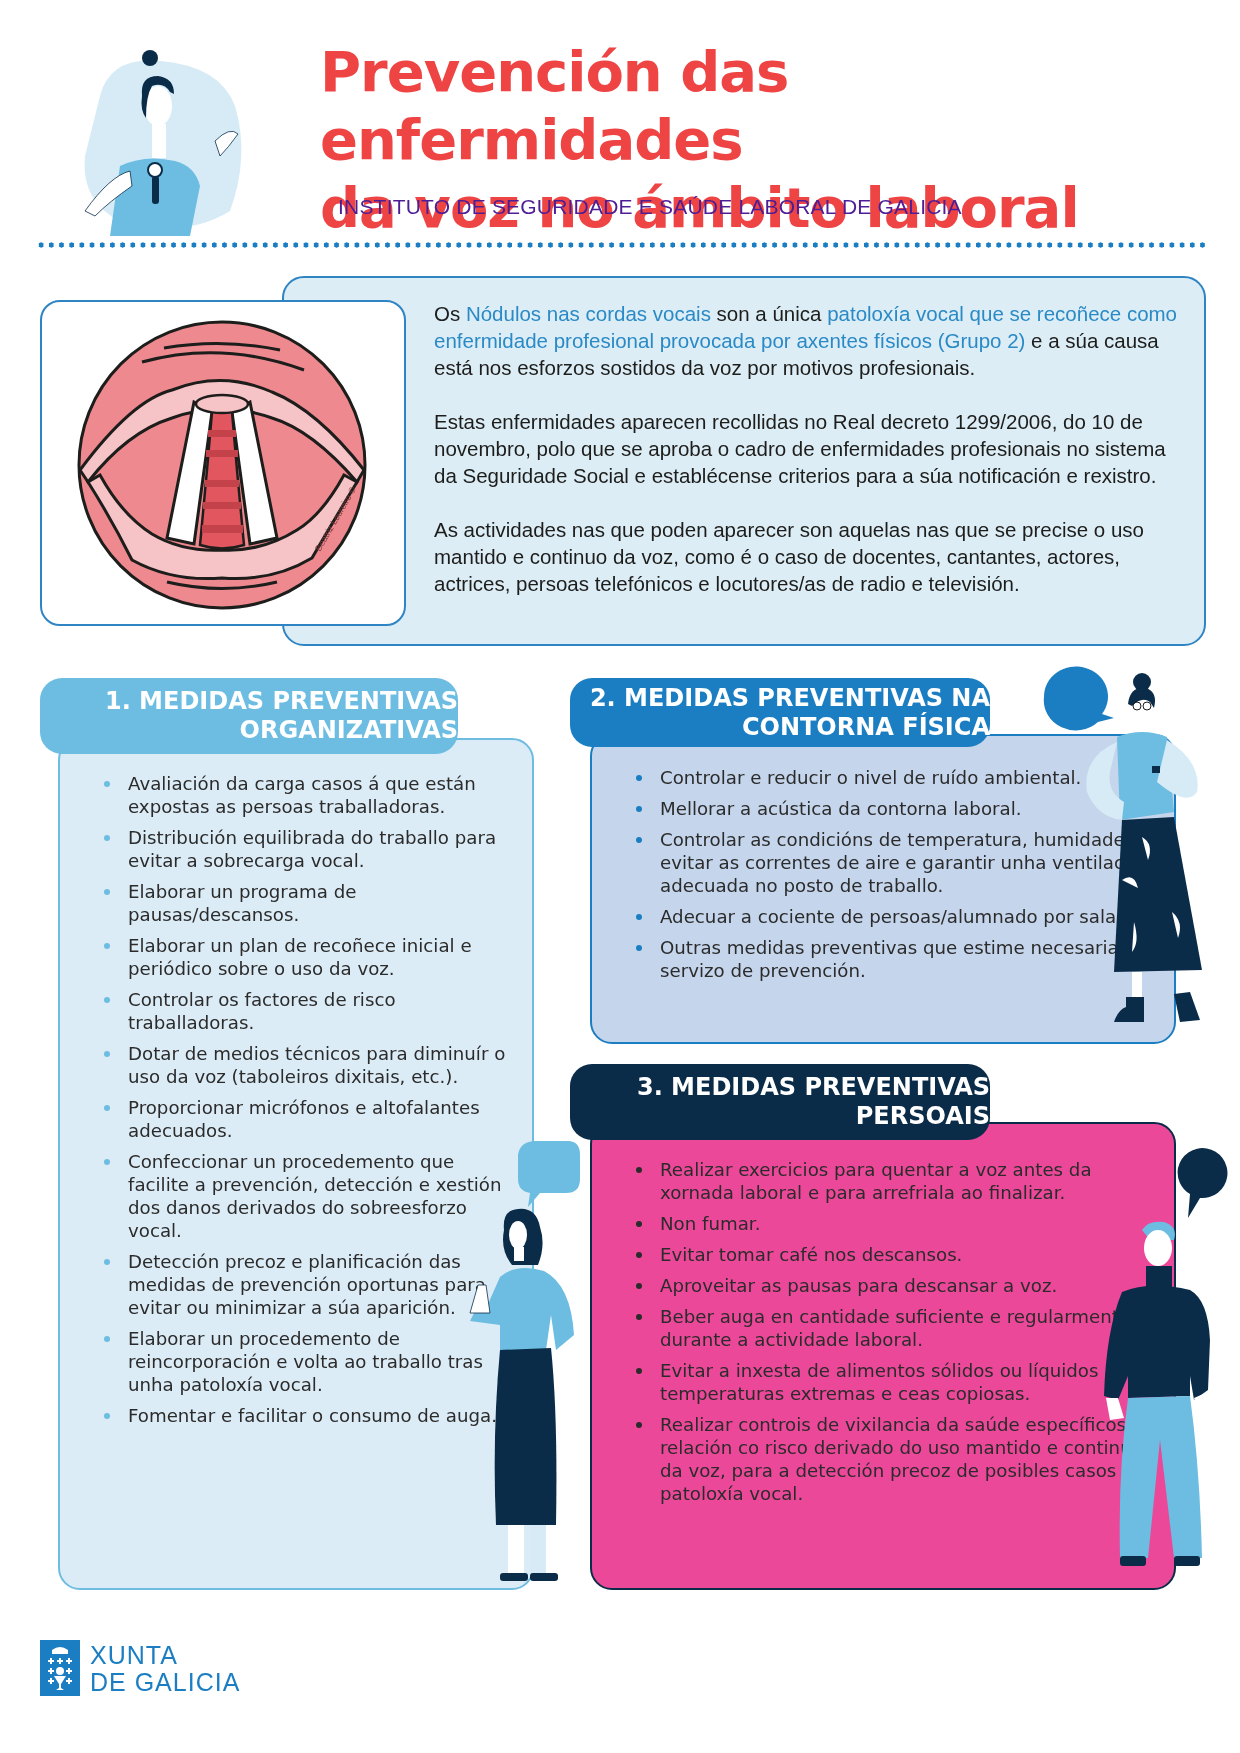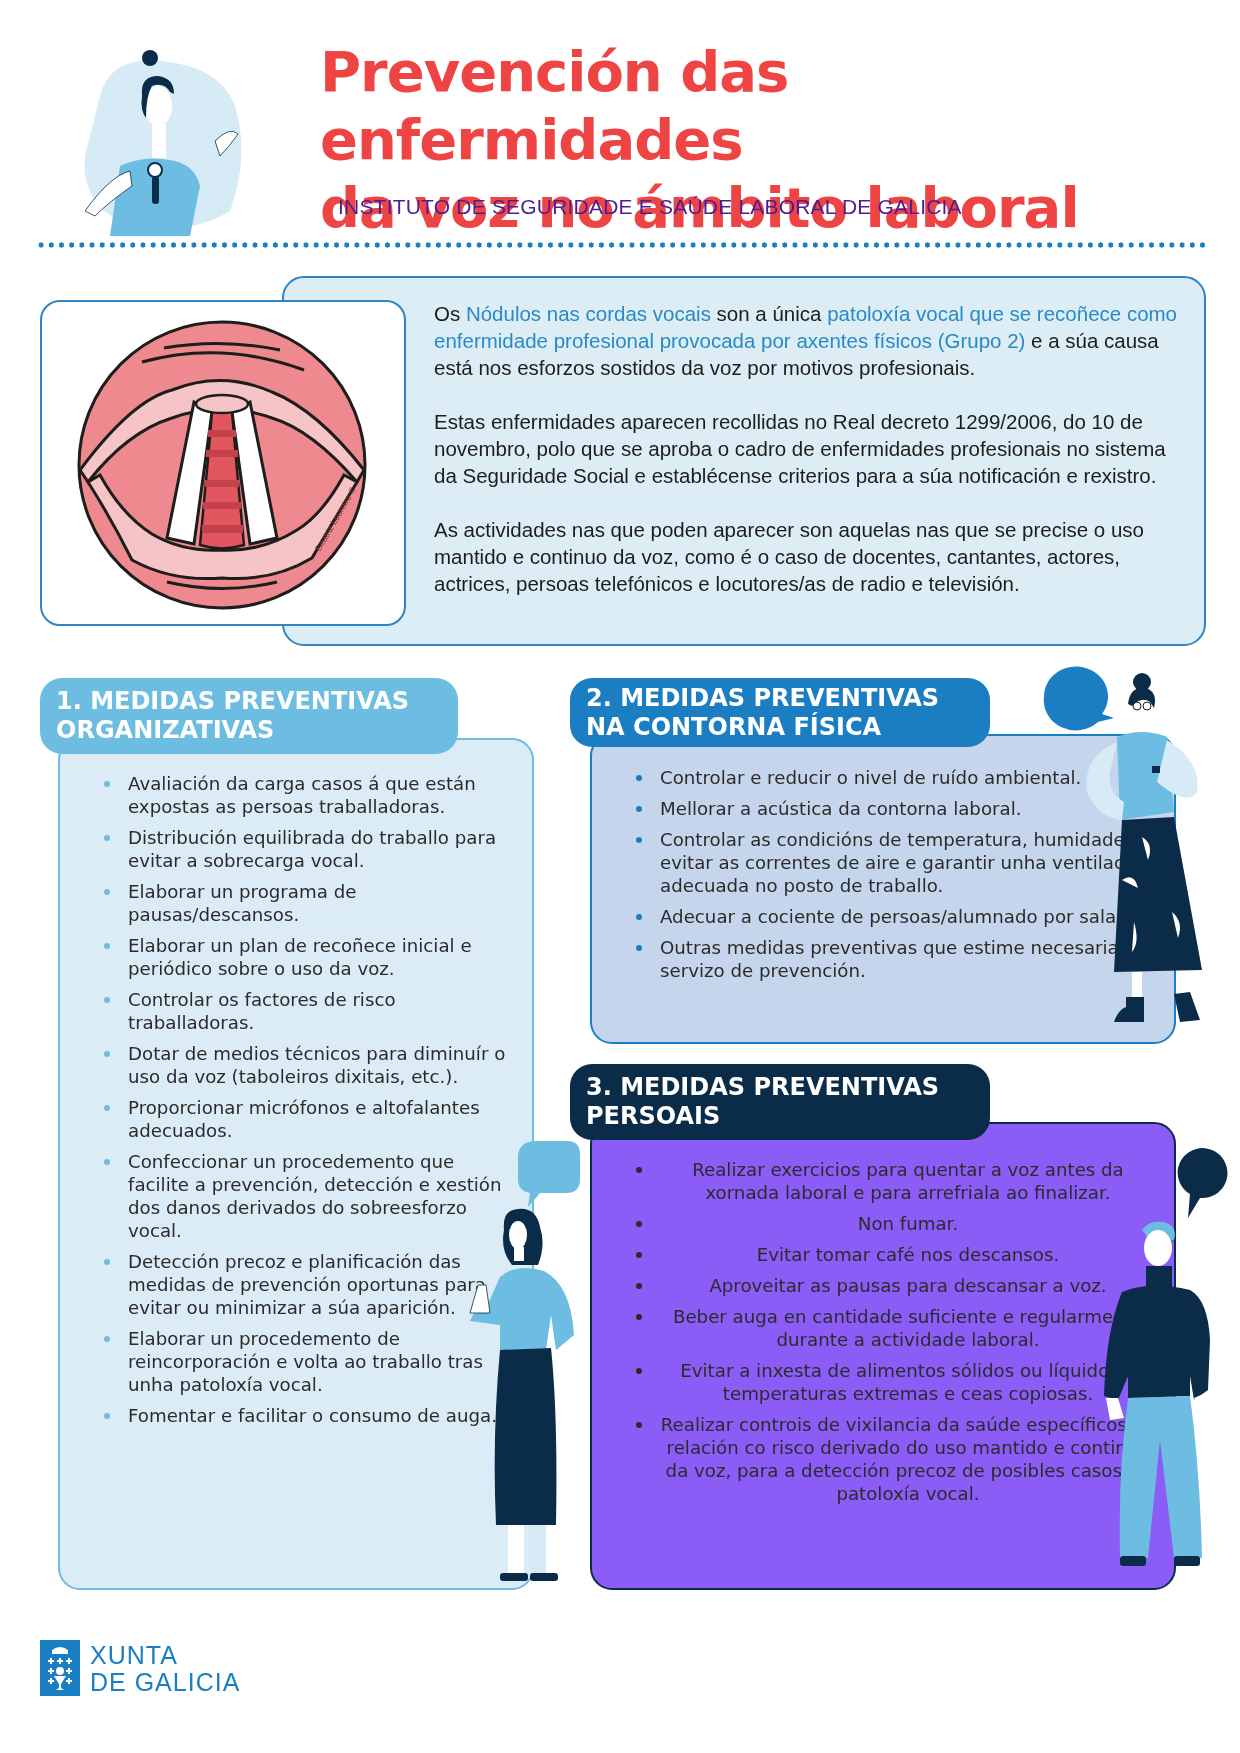--- a/index.html
+++ b/index.html
@@ -25,41 +25,41 @@
     .intro-imgbox svg { position: absolute; left: 30px; top: 18px; }
     .intro-text { position: absolute; left: 434px; top: 300px; width: 756px;
       font-family: "Liberation Sans", sans-serif; font-size: 20.5px; line-height: 27px; color: #1d1d1b; }
     .intro-text p { margin-bottom: 27px; }
     .hl { color: #2a8ac6; }
 
     
     .card { position: absolute; border-radius: 22px; }
     .card-head { position: absolute; border-radius: 22px; color: #ffffff; font-weight: bold;
       font-family: "DejaVu Sans", sans-serif; font-size: 24px; line-height: 29px;
-      text-align: left; display: flex; align-items: center; justify-content: center; padding: 0 16px; }
+      text-align: right; display: flex; align-items: center; justify-content: center; padding: 0 0; }
     .card ul { list-style: none; }
     .card li { position: relative; font-family: "DejaVu Sans", sans-serif; font-size: 18.2px;
       line-height: 23px; padding-left: 44px; margin-bottom: 8px; color: #2b2b2b; }
     .card li::before { content: ""; position: absolute; left: 20px; top: 9px; width: 6px; height: 6px;
       border-radius: 50%; }
 
     #card1 { left: 58px; top: 738px; width: 476px; height: 852px; background: #dcecf6;
       border: 2px solid #6dbde0; }
     #head1 { left: 40px; top: 678px; width: 418px; height: 76px; background: #6cbde1; }
     #card1 ul { position: absolute; left: 24px; top: 32px; width: 430px; }
     #card1 li::before { background: #6cbde1; }
 
     #card2 { left: 590px; top: 734px; width: 586px; height: 310px; background: #c5d5ec;
       border: 2px solid #1b7ec2; }
     #head2 { left: 570px; top: 678px; width: 420px; height: 69px; background: #1b7ec2; }
     #card2 ul { position: absolute; left: 24px; top: 30px; width: 540px; }
     #card2 li::before { background: #1b7ec2; }
 
-    #card3 { left: 590px; top: 1122px; width: 586px; height: 468px; background: #8b5cf6;
-      border: 2px solid #0b2c48; text-align: center; }
+    #card3 { left: 590px; top: 1122px; width: 586px; height: 468px; background: #ec4899;
+      border: 2px solid #0b2c48; }
     #head3 { left: 570px; top: 1064px; width: 420px; height: 76px; background: #0b2c48; }
     #card3 ul { position: absolute; left: 24px; top: 34px; width: 540px; }
     #card3 li::before { background: #2b2b2b; }
 
     .figure { position: absolute; }
 
     
     .logo { position: absolute; left: 40px; top: 1640px; display: flex; align-items: flex-end; }
     .logo-mark { width: 40px; height: 56px; background: #1b7ec2; position: relative; }
     .logo-text { margin-left: 10px; font-family: "Liberation Sans", sans-serif; color: #1b7ec2;

